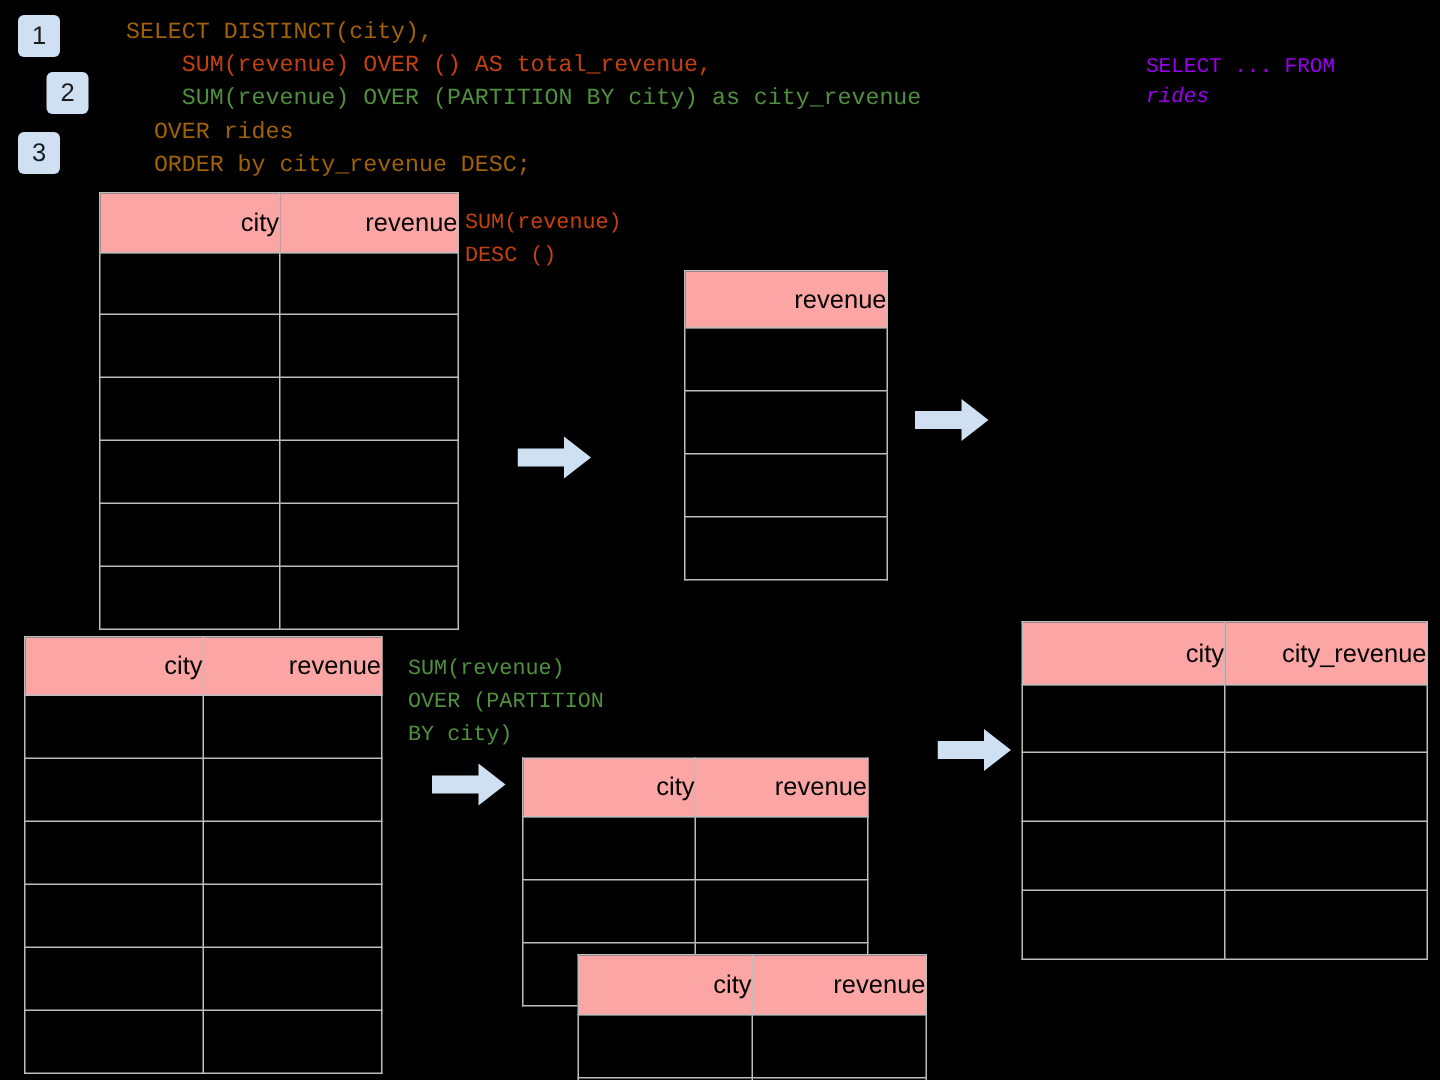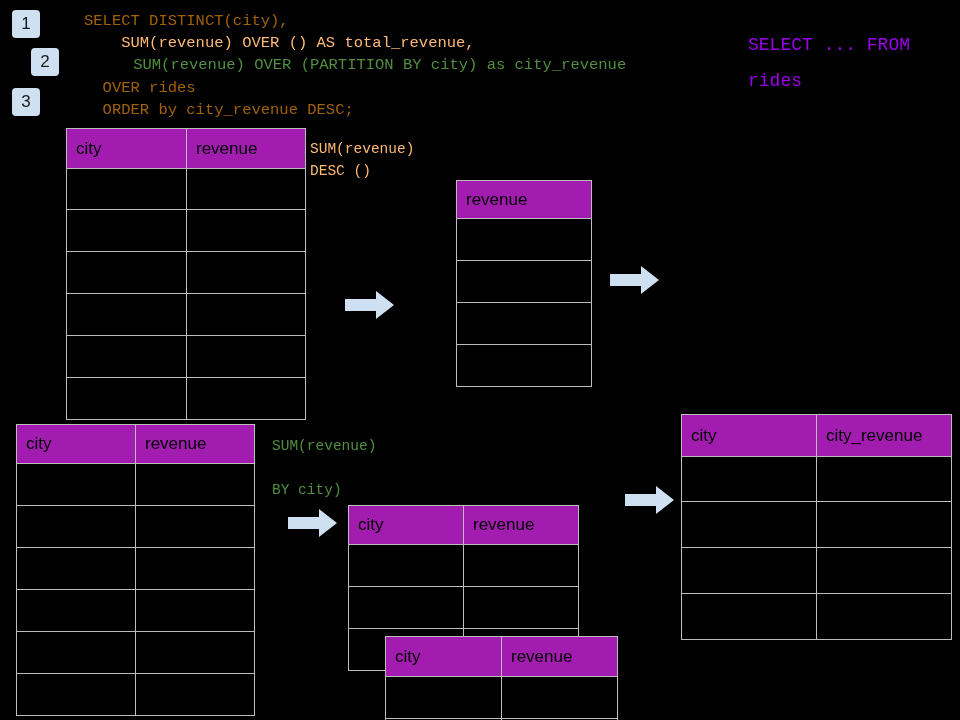--- a/index.html
+++ b/index.html
@@ -34,30 +34,31 @@
   
   .code {
     position: absolute;
     font-family: "Liberation Mono", monospace;
     font-size: 15.5px;
     line-height: 21.5px;
     white-space: pre;
     letter-spacing: 0px;
   }
   .c-purple { color: #a16207; }
-  .c-red    { color: #fdba74; }
+  .c-red    { color: #c2410c; }
   .c-green  { color: #4f8f3d; }
 
   .sideNote {
     position: absolute;
     font-family: "Liberation Mono", monospace;
-    font-size: 18px;
+    font-size: 14px;
     line-height: 19px;
     white-space: pre;
     color: #9a00ee;
+    margin-left: 16px;
   }
 
   .annot {
     position: absolute;
     font-family: "Liberation Mono", monospace;
     font-size: 14.5px;
     line-height: 22px;
     white-space: pre;
   }
 
@@ -67,55 +68,57 @@
     border-collapse: collapse;
     table-layout: fixed;
     background: #000000;
   }
   .tbl td {
     border: 1px solid #bdbdbd;
     background: #000000;
     padding: 0;
   }
   .tbl td.hd {
-    background: #a21caf;
+    background: #fca5a5;
     color: #000000;
     font-family: "Liberation Sans", sans-serif;
     font-size: 17px;
     padding: 0 0 0 9px;
     vertical-align: middle;
+    text-align: right;
   }
 
   
   .arrow {
     position: absolute;
   }
 </style>
 </head>
 <body>
 
 <div id="canvas">
 
   <div class="badge" style="left:12px; top:10px;">1</div>
   <div class="badge" style="left:31px; top:48px;">2</div>
   <div class="badge" style="left:12px; top:88px;">3</div>
 
   <div class="code c-purple" style="left:84px; top:11px;">SELECT DISTINCT(city),</div>
   <div class="code c-red" style="left:84px; top:33px;">    SUM(revenue) OVER () AS total_revenue,</div>
-  <div class="code c-green" style="left:96px; top:55px;">    SUM(revenue) OVER (PARTITION BY city) as city_revenue</div>
+  <div class="code c-green" style="left:84px; top:55px;">    SUM(revenue) OVER (PARTITION BY city) as city_revenue</div>
   <div class="code c-purple" style="left:84px; top:78px;">  OVER rides</div>
   <div class="code c-purple" style="left:84px; top:100px;">  ORDER by city_revenue DESC;</div>
 
   <div class="sideNote" style="left:748px; top:36px;">SELECT ... FROM</div>
-  <div class="sideNote" style="left:748px; top:72px;">rides</div>
+  <div class="sideNote" style="left:748px; top:56px;font-style:italic;">rides</div>
 
   <div class="annot c-red" style="left:310px; top:138px;">SUM(revenue)</div>
   <div class="annot c-red" style="left:310px; top:160px;">DESC ()</div>
 
   <div class="annot c-green" style="left:272px; top:435px;">SUM(revenue)</div>
+  <div class="annot c-green" style="left:272px; top:457px;">OVER (PARTITION</div>
   <div class="annot c-green" style="left:272px; top:479px;">BY city)</div>
 
   <table class="tbl" style="left:66px; top:128px; width:239px;">
     <colgroup>
         <col style="width:120px">
         <col style="width:119px">
       </colgroup>
     <tbody>
       <tr>
         <td class="hd" style="height:39px;">city</td>

